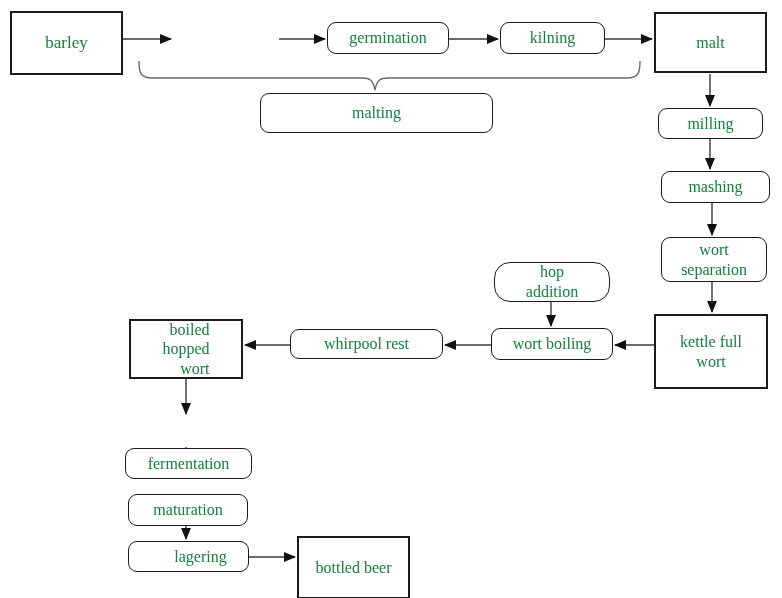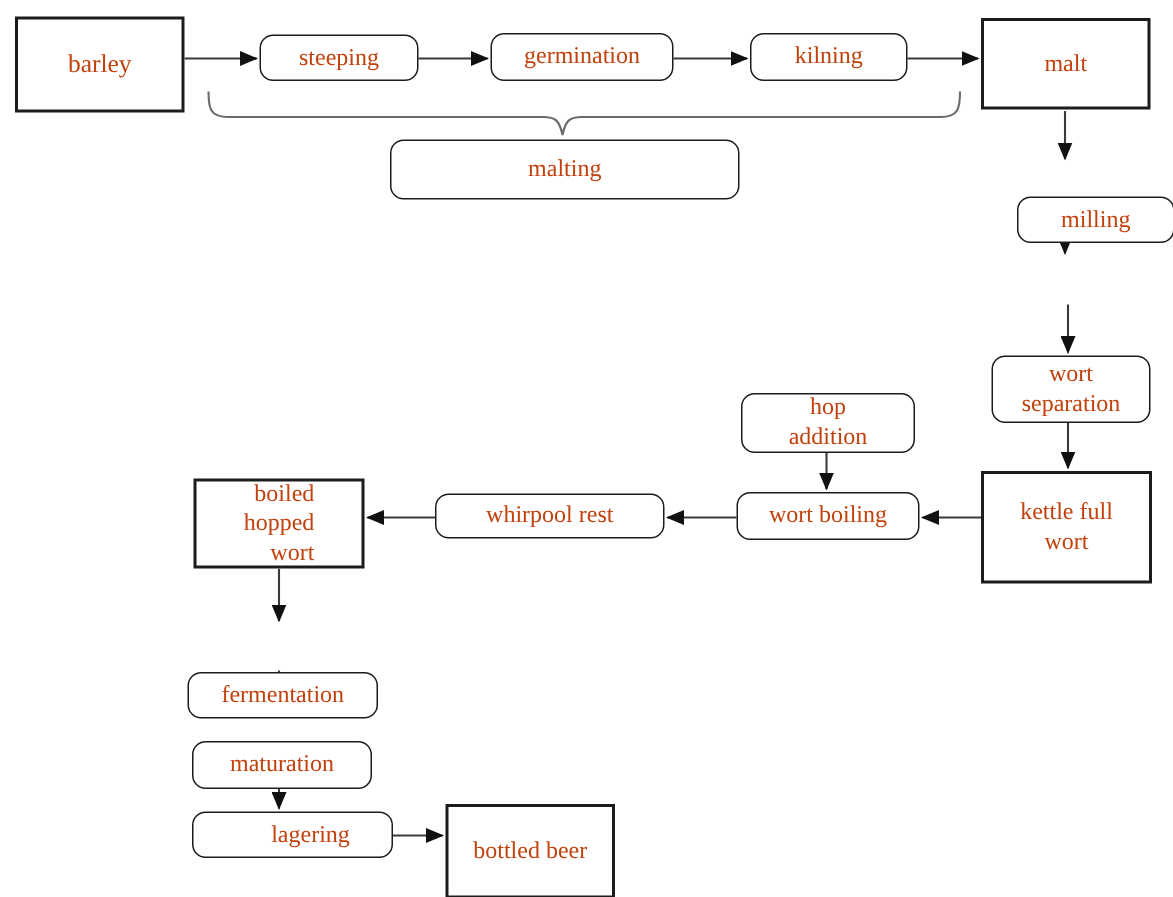--- a/index.html
+++ b/index.html
@@ -17,21 +17,21 @@
     width: 782px; height: 598px;
   }
   .node {
     position: absolute;
     box-sizing: border-box;
     display: flex;
     align-items: center;
     justify-content: center;
     text-align: center;
     background: #ffffff;
-    color: #c2410c;
+    color: #15803d;
     font-size: 16px;
     line-height: 1.22;
     white-space: pre-line;
   }
   .rounded {
     border: 1.6px solid #1c1c1c;
     border-radius: 9px;
   }
   .rect {
     border: 2.2px solid #1c1c1c;
@@ -70,51 +70,51 @@
     <line class="edge" x1="186" y1="379" x2="186" y2="414" marker-end="url(#ah)"></line>
     <line class="edge" x1="186" y1="447" x2="186" y2="476" marker-end="url(#ah)"></line>
     <line class="edge" x1="186" y1="510" x2="186" y2="539" marker-end="url(#ah)"></line>
     <line class="edge" x1="247" y1="557" x2="295" y2="557" marker-end="url(#ah)"></line>
 
     <path class="brace" d="M139,61 C139,72 140,78 152,78 L362,78 C370,78 373,80 375,90 C377,80 380,78 388,78 L627,78 C639,78 640,72 640,61"></path>
   </svg>
 
   <div class="node rect" style="left:10px; top:11px; width:113px; height:64px; font-size:17px;">barley</div>
 
-  <div class="node rounded" style="left:173px; top:23px; width:106px; height:31px;">steeping</div>
 
   <div class="node rounded" style="left:500px; top:22px; width:105px; height:32px;">kilning</div>
 
   <div class="node rounded" style="left:327px; top:22px; width:122px; height:32px;">germination</div>
 
   <div class="node rect" style="left:654px; top:12px; width:113px; height:61px;">malt</div>
 
   <div class="node rounded" style="left:260px; top:93px; width:233px; height:40px;">malting</div>
 
-  <div class="node rounded" style="left:678px; top:108px; width:105px; height:31px;margin-top:23px;">milling</div>
+  <div class="node rounded" style="left:658px; top:108px; width:105px; height:31px;">milling</div>
 
+  <div class="node rounded" style="left:661px; top:171px; width:109px; height:32px;">mashing</div>
 
   <div class="node rounded" style="left:661px; top:237px; width:106px; height:45px;">wort
 separation</div>
 
   <div class="node rect" style="left:654px; top:314px; width:114px; height:75px;">kettle full
 wort</div>
 
-  <div class="node rounded" style="left:494px; top:262px; width:116px; height:40px;">hop
+  <div class="node rounded" style="left:494px; top:262px; width:116px; height:40px;border-radius:16px;">hop
 addition</div>
 
   <div class="node rounded" style="left:290px; top:329px; width:153px; height:30px;">whirpool rest</div>
 
   <div class="node rounded" style="left:491px; top:328px; width:122px; height:32px;">wort boiling</div>
 
   <div class="node rect" style="left:129px; top:319px; width:114px; height:60px;text-align:right;">boiled
 hopped
 wort</div>
 
   <div class="node rounded" style="left:125px; top:416px; width:127px; height:31px;margin-top:32px;">fermentation</div>
 
   <div class="node rounded" style="left:128px; top:478px; width:120px; height:32px;margin-top:16px;">maturation</div>
 
-  <div class="node rounded" style="left:128px; top:541px; width:134px; height:31px;padding-left:24px;">lagering</div>
+  <div class="node rounded" style="left:128px; top:541px; width:121px; height:31px;padding-left:24px;">lagering</div>
 
   <div class="node rect" style="left:297px; top:524px; width:113px; height:63px;margin-top:12px;">bottled beer</div>
 
 </div>
 
 </body></html>

